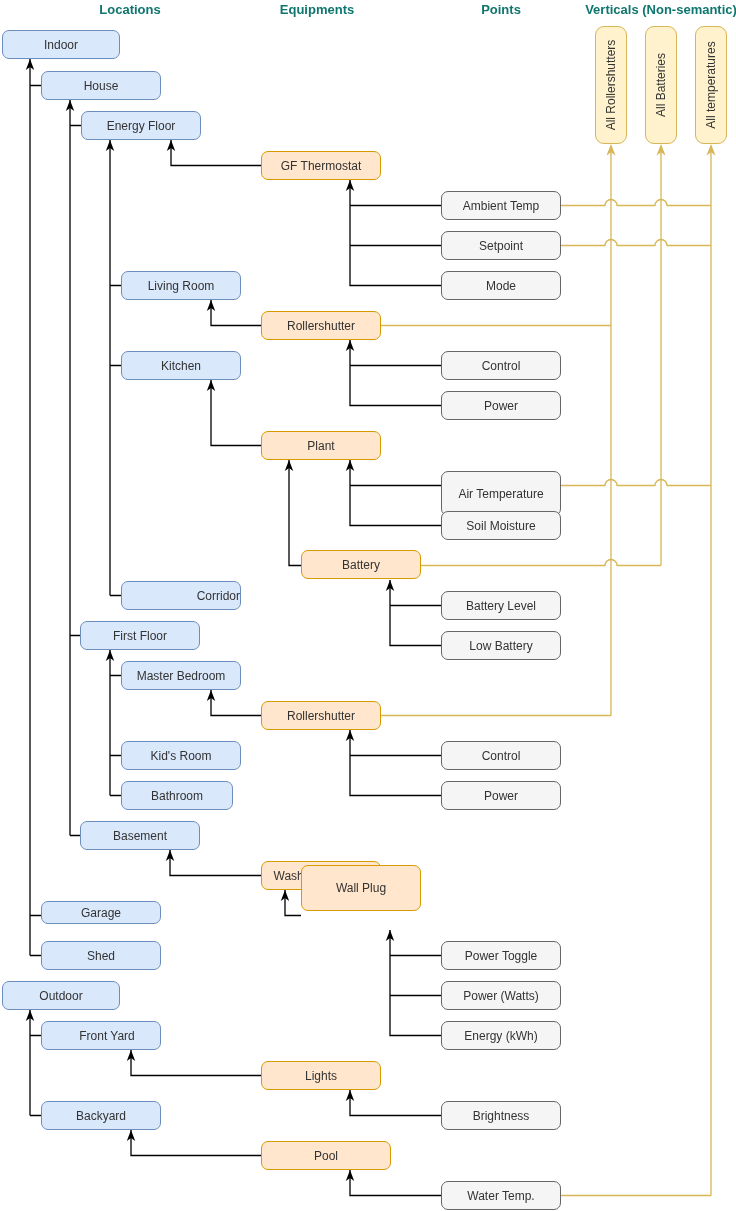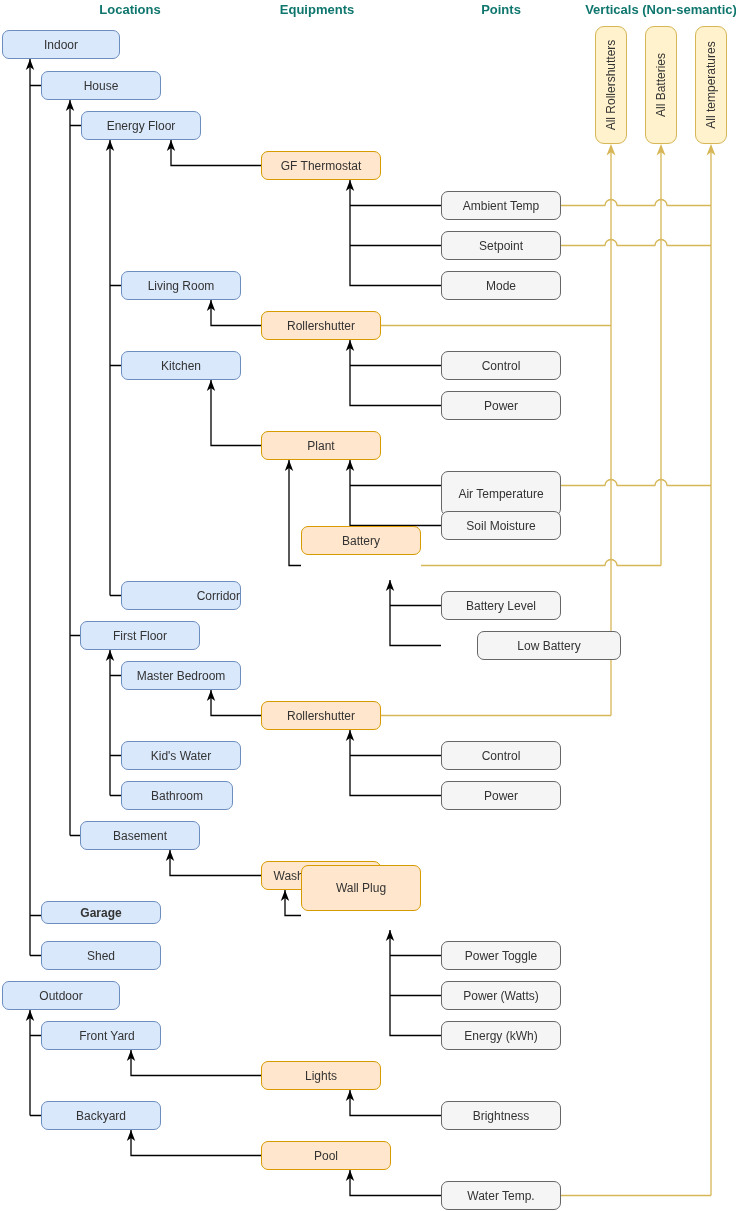--- a/index.html
+++ b/index.html
@@ -128,29 +128,29 @@
       <div class="node location" style="left: 121px; top: 581px; width: 120px; height: 29px; justify-content: flex-end;">
         <span class="lbl">Corridor</span>
       </div>
       <div class="node location" style="left: 80px; top: 621px; width: 120px; height: 29px;">
         <span class="lbl">First Floor</span>
       </div>
       <div class="node location" style="left: 121px; top: 661px; width: 120px; height: 29px;">
         <span class="lbl">Master Bedroom</span>
       </div>
       <div class="node location" style="left: 121px; top: 741px; width: 120px; height: 29px;">
-        <span class="lbl">Kid's Water</span>
+        <span class="lbl">Kid's Room</span>
       </div>
       <div class="node location" style="left: 121px; top: 781px; width: 112px; height: 29px;">
         <span class="lbl">Bathroom</span>
       </div>
       <div class="node location" style="left: 80px; top: 821px; width: 120px; height: 29px;">
         <span class="lbl">Basement</span>
       </div>
-      <div class="node location" style="left: 41px; top: 901px; width: 120px; height: 23px; font-weight: bold;">
+      <div class="node location" style="left: 41px; top: 901px; width: 120px; height: 23px;">
         <span class="lbl">Garage</span>
       </div>
       <div class="node location" style="left: 41px; top: 941px; width: 120px; height: 29px;">
         <span class="lbl">Shed</span>
       </div>
       <div class="node location" style="left: 2px; top: 981px; width: 118px; height: 29px;">
         <span class="lbl">Outdoor</span>
       </div>
       <div class="node location" style="left: 41px; top: 1021px; width: 120px; height: 29px; padding-left: 12px;">
         <span class="lbl">Front Yard</span>
@@ -160,21 +160,21 @@
       </div>
       <div class="node equipment" style="left: 261px; top: 151px; width: 120px; height: 29px;">
         <span class="lbl">GF Thermostat</span>
       </div>
       <div class="node equipment" style="left: 261px; top: 311px; width: 120px; height: 29px;">
         <span class="lbl">Rollershutter</span>
       </div>
       <div class="node equipment" style="left: 261px; top: 431px; width: 120px; height: 29px;">
         <span class="lbl">Plant</span>
       </div>
-      <div class="node equipment" style="left: 301px; top: 526px; width: 120px; height: 29px;">
+      <div class="node equipment" style="left: 301px; top: 550px; width: 120px; height: 29px;">
         <span class="lbl">Battery</span>
       </div>
       <div class="node equipment" style="left: 261px; top: 701px; width: 120px; height: 29px;">
         <span class="lbl">Rollershutter</span>
       </div>
       <div class="node equipment" style="left: 261px; top: 861px; width: 120px; height: 29px;">
         <span class="lbl">Washing Machine</span>
       </div>
       <div class="node equipment" style="left: 301px; top: 865px; width: 120px; height: 46px;">
         <span class="lbl">Wall Plug</span>
@@ -202,21 +202,21 @@
       </div>
       <div class="node point" style="left: 441px; top: 471px; width: 120px; height: 45px;">
         <span class="lbl">Air Temperature</span>
       </div>
       <div class="node point" style="left: 441px; top: 511px; width: 120px; height: 29px;">
         <span class="lbl">Soil Moisture</span>
       </div>
       <div class="node point" style="left: 441px; top: 591px; width: 120px; height: 29px;">
         <span class="lbl">Battery Level</span>
       </div>
-      <div class="node point" style="left: 441px; top: 631px; width: 144px; height: 29px; margin-left: 36px;">
+      <div class="node point" style="left: 441px; top: 631px; width: 120px; height: 29px;">
         <span class="lbl">Low Battery</span>
       </div>
       <div class="node point" style="left: 441px; top: 741px; width: 120px; height: 29px;">
         <span class="lbl">Control</span>
       </div>
       <div class="node point" style="left: 441px; top: 781px; width: 120px; height: 29px;">
         <span class="lbl">Power</span>
       </div>
       <div class="node point" style="left: 441px; top: 941px; width: 120px; height: 29px;">
         <span class="lbl">Power Toggle</span>

